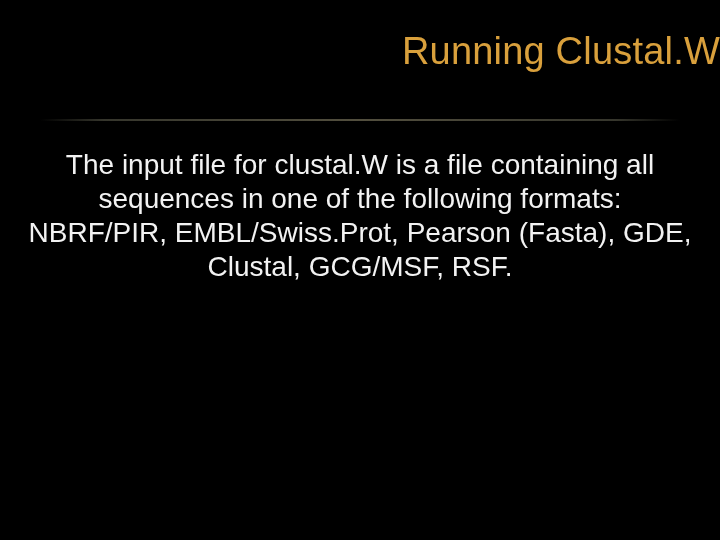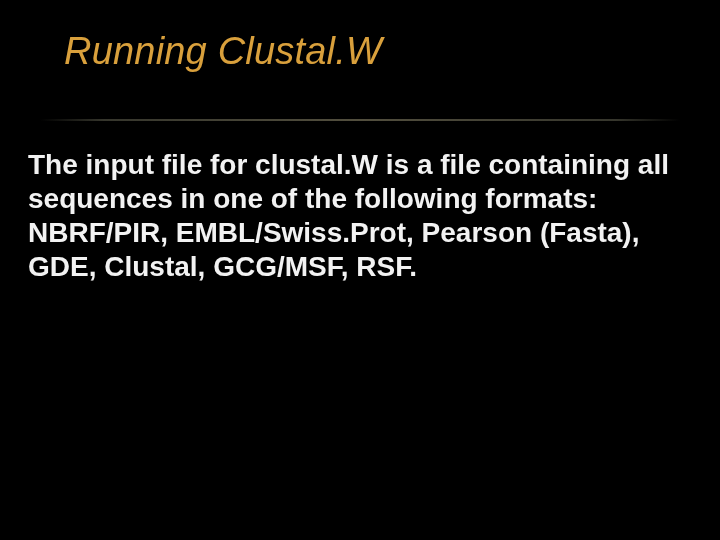--- a/index.html
+++ b/index.html
@@ -15,25 +15,24 @@
     width: 720px;
     height: 540px;
     position: relative;
     box-sizing: border-box;
   }
   .title {
     position: absolute;
     top: 30px;
     left: 0;
     width: 720px;
-    text-align: left;
-    padding-left: 64px;
+    text-align: right;
+    padding-left: 117px;
     box-sizing: border-box;
     color: #d9a03c;
-    font-style: italic;
     font-size: 38px;
     letter-spacing: 0.2px;
   }
   .divider {
     position: absolute;
     top: 119px;
     left: 40px;
     width: 640px;
     height: 2px;
     background: linear-gradient(
@@ -47,21 +46,22 @@
     opacity: 0.6;
   }
   .body-text {
     position: absolute;
     top: 148px;
     left: 28px;
     right: 28px;
     color: #f2f2f2;
     font-size: 28px;
     line-height: 1.22;
-    font-weight: 700;
+    font-weight: 400;
+    text-align: center;
   }
 </style>
 </head>
 <body>
 
 <div class="slide">
   <div class="title">Running Clustal.W</div>
 
   <div class="divider"></div>
 

